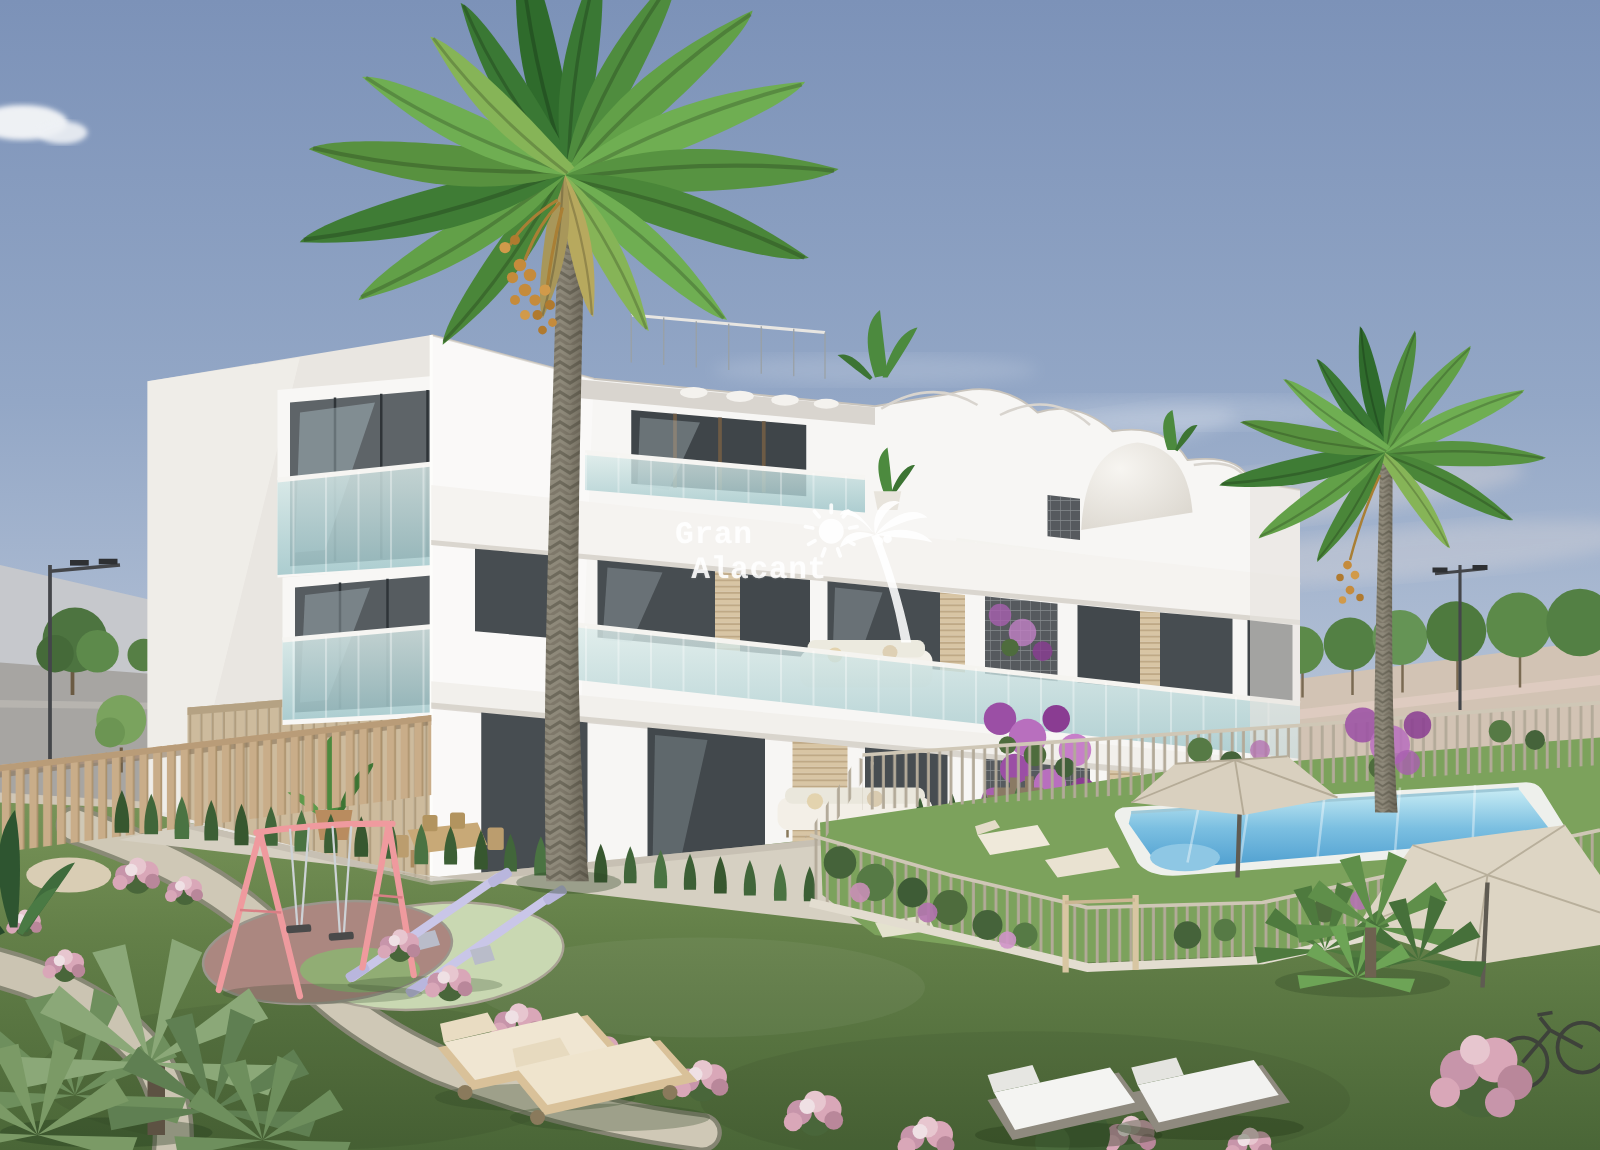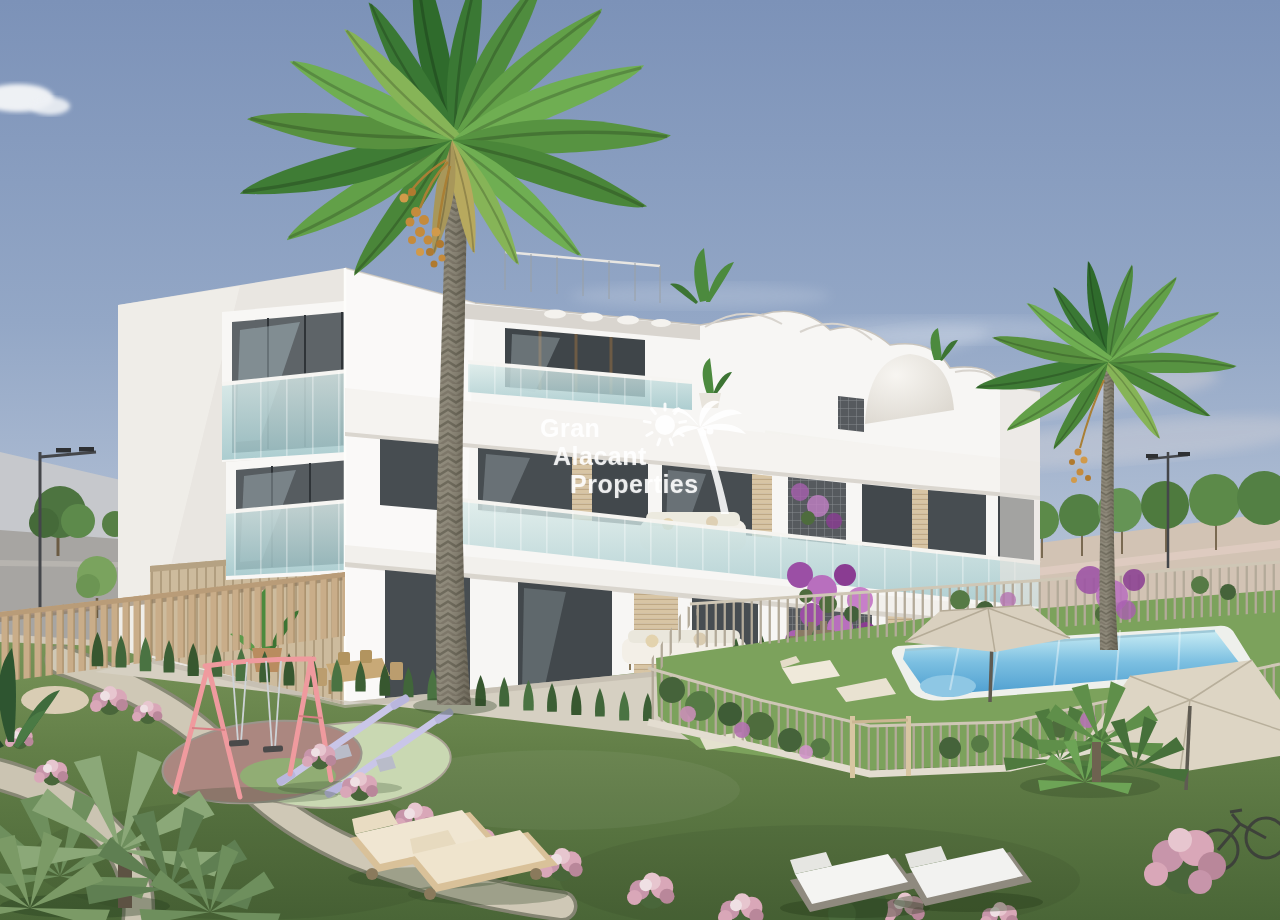--- a/index.html
+++ b/index.html
@@ -3,21 +3,21 @@
 <meta charset="utf-8">
 <style>
   html,body{margin:0;padding:0;background:#222;}
   .stage{position:relative;width:1280px;height:920px;overflow:hidden;
          font-family:"Liberation Sans",sans-serif;background:#8fa3c4;}
   .stage svg.scene{position:absolute;left:0;top:0;}
   
   .watermark{position:absolute;left:532px;top:414px;width:260px;height:150px;
              color:rgba(255,255,255,0.88);pointer-events:none;}
   .wm-line{font-weight:700;font-size:25px;line-height:28px;letter-spacing:.5px;
-           text-shadow:0 0 2px rgba(255,255,255,.25);white-space:nowrap;}
+           text-shadow:0 0 2px rgba(255,255,255,.25);white-space:nowrap;font-family:Liberation Mono, monospace;}
   .wm-l1{margin-left:8px;}
   .wm-l2{margin-left:21px;}
   .wm-l3{margin-left:38px;}
   .wm-sun{position:absolute;left:110px;top:-12px;}
   .wm-palm{position:absolute;left:140px;top:-16px;}
 </style>
 </head>
 <body>
 
 <div class="stage">
@@ -733,21 +733,20 @@
           <circle cx="1080" cy="472" r="3.5" fill="#c58b3c"></circle>
       <circle cx="1088" cy="478" r="3" fill="#b07a2f"></circle>
           <circle cx="1074" cy="480" r="3" fill="#d19a4a"></circle>
     </g>
   </g>
 </svg>
 
 <div class="watermark">
   <div class="wm-line wm-l1">Gran</div>
   <div class="wm-line wm-l2">Alacant</div>
-  <div class="wm-line wm-l3">Properties</div>
   <svg class="wm-sun" width="46" height="46" viewBox="0 0 46 46">
     <g fill="rgba(255,255,255,0.88)" stroke="rgba(255,255,255,0.88)">
       <circle cx="23" cy="23" r="10" stroke="none"></circle>
       <g stroke-width="3" stroke-linecap="round">
         <line x1="23" y1="2" x2="23" y2="8"></line>
         <line x1="23" y1="2" x2="23" y2="8" transform="rotate(40 23 23)"></line>
         <line x1="23" y1="2" x2="23" y2="8" transform="rotate(80 23 23)"></line>
         <line x1="23" y1="2" x2="23" y2="8" transform="rotate(120 23 23)"></line>
         <line x1="23" y1="2" x2="23" y2="8" transform="rotate(160 23 23)"></line>
         <line x1="23" y1="2" x2="23" y2="8" transform="rotate(200 23 23)"></line>

